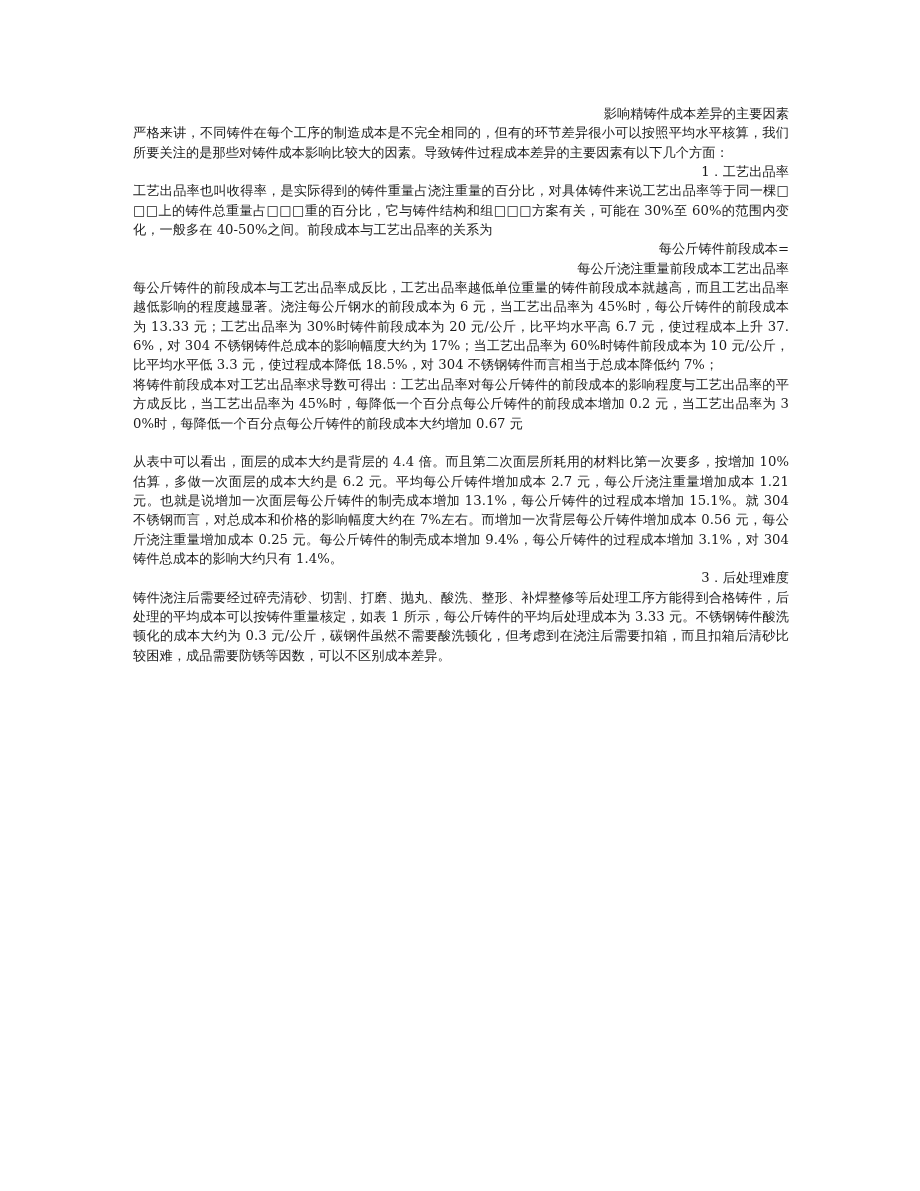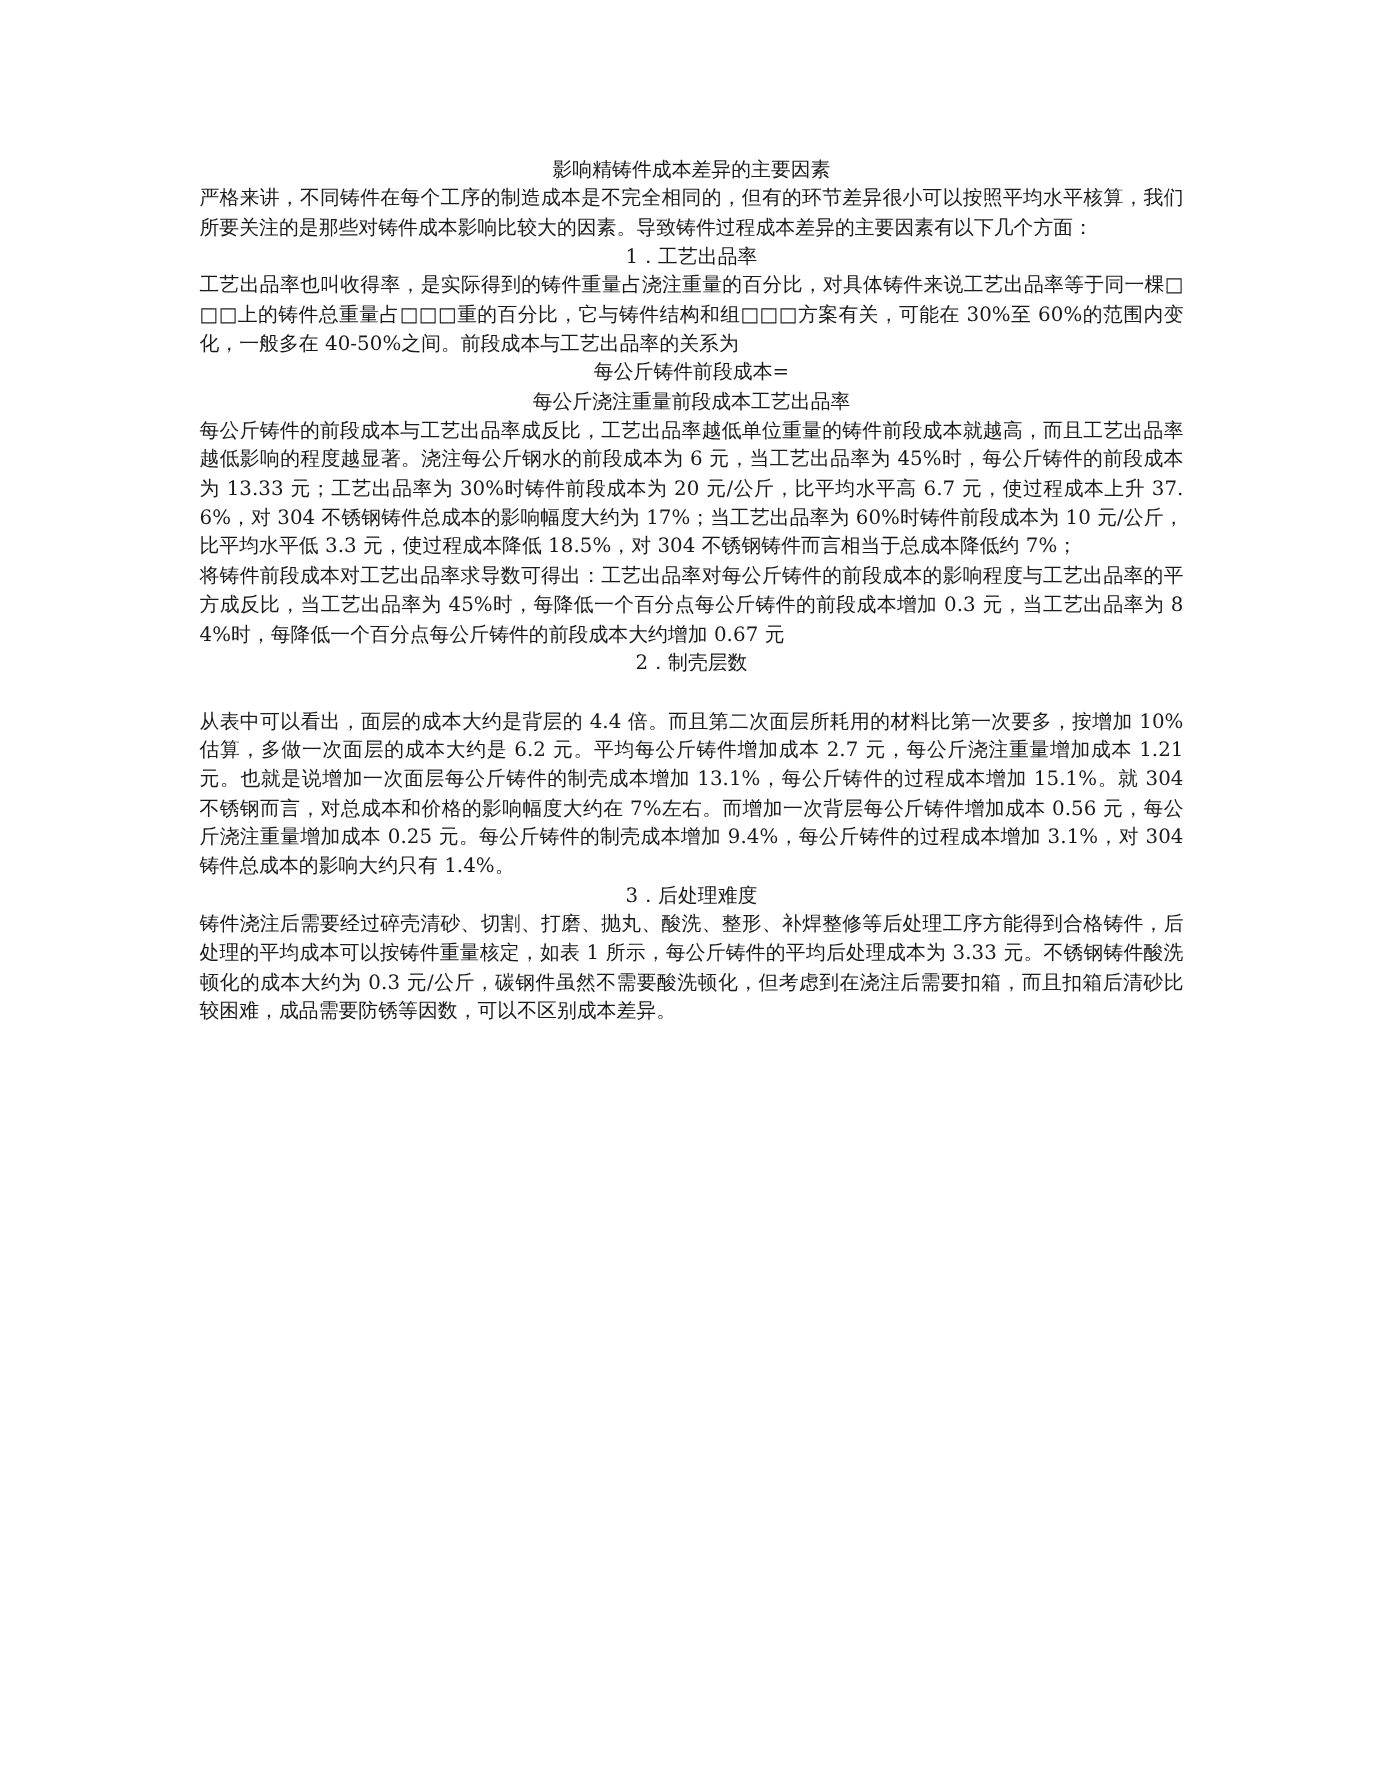--- a/index.html
+++ b/index.html
@@ -31,21 +31,21 @@
     font-size: 13.2px;
     line-height: 19.35px;
     color: #1a1a1a;
     text-align: justify;
     text-justify: inter-ideograph;
     letter-spacing: 0.05px;
     word-break: break-all;
     -webkit-font-smoothing: antialiased;
   }
   .para.nojust {
-    text-align: center;
+    text-align: right;
   }
   .spacer {
     height: 19.35px;
   }
 </style>
 </head>
 <body>
 
 <div id="page">
   <div id="doc-body">
@@ -57,24 +57,23 @@
     <p class="para nojust">1．工艺出品率</p>
 
     <p class="para">工艺出品率也叫收得率，是实际得到的铸件重量占浇注重量的百分比，对具体铸件来说工艺出品率等于同一棵□□□上的铸件总重量占□□□重的百分比，它与铸件结构和组□□□方案有关，可能在 30%至 60%的范围内变化，一般多在 40-50%之间。前段成本与工艺出品率的关系为</p>
 
     <p class="para nojust">每公斤铸件前段成本=</p>
 
     <p class="para nojust">每公斤浇注重量前段成本工艺出品率</p>
 
     <p class="para">每公斤铸件的前段成本与工艺出品率成反比，工艺出品率越低单位重量的铸件前段成本就越高，而且工艺出品率越低影响的程度越显著。浇注每公斤钢水的前段成本为 6 元，当工艺出品率为 45%时，每公斤铸件的前段成本为 13.33 元；工艺出品率为 30%时铸件前段成本为 20 元/公斤，比平均水平高 6.7 元，使过程成本上升 37.6%，对 304 不锈钢铸件总成本的影响幅度大约为 17%；当工艺出品率为 60%时铸件前段成本为 10 元/公斤，比平均水平低 3.3 元，使过程成本降低 18.5%，对 304 不锈钢铸件而言相当于总成本降低约 7%；</p>
 
-    <p class="para">将铸件前段成本对工艺出品率求导数可得出：工艺出品率对每公斤铸件的前段成本的影响程度与工艺出品率的平方成反比，当工艺出品率为 45%时，每降低一个百分点每公斤铸件的前段成本增加 0.3 元，当工艺出品率为 84%时，每降低一个百分点每公斤铸件的前段成本大约增加 0.67 元</p>
+    <p class="para">将铸件前段成本对工艺出品率求导数可得出：工艺出品率对每公斤铸件的前段成本的影响程度与工艺出品率的平方成反比，当工艺出品率为 45%时，每降低一个百分点每公斤铸件的前段成本增加 0.2 元，当工艺出品率为 30%时，每降低一个百分点每公斤铸件的前段成本大约增加 0.67 元</p>
 
 
-    <p class="para nojust">2．制壳层数</p>
 
 
     <div class="spacer"></div>
 
     <p class="para">从表中可以看出，面层的成本大约是背层的 4.4 倍。而且第二次面层所耗用的材料比第一次要多，按增加 10%估算，多做一次面层的成本大约是 6.2 元。平均每公斤铸件增加成本 2.7 元，每公斤浇注重量增加成本 1.21 元。也就是说增加一次面层每公斤铸件的制壳成本增加 13.1%，每公斤铸件的过程成本增加 15.1%。就 304 不锈钢而言，对总成本和价格的影响幅度大约在 7%左右。而增加一次背层每公斤铸件增加成本 0.56 元，每公斤浇注重量增加成本 0.25 元。每公斤铸件的制壳成本增加 9.4%，每公斤铸件的过程成本增加 3.1%，对 304 铸件总成本的影响大约只有 1.4%。</p>
 
     <p class="para nojust">3．后处理难度</p>
 
     <p class="para">铸件浇注后需要经过碎壳清砂、切割、打磨、抛丸、酸洗、整形、补焊整修等后处理工序方能得到合格铸件，后处理的平均成本可以按铸件重量核定，如表 1 所示，每公斤铸件的平均后处理成本为 3.33 元。不锈钢铸件酸洗顿化的成本大约为 0.3 元/公斤，碳钢件虽然不需要酸洗顿化，但考虑到在浇注后需要扣箱，而且扣箱后清砂比较困难，成品需要防锈等因数，可以不区别成本差异。</p>
 

